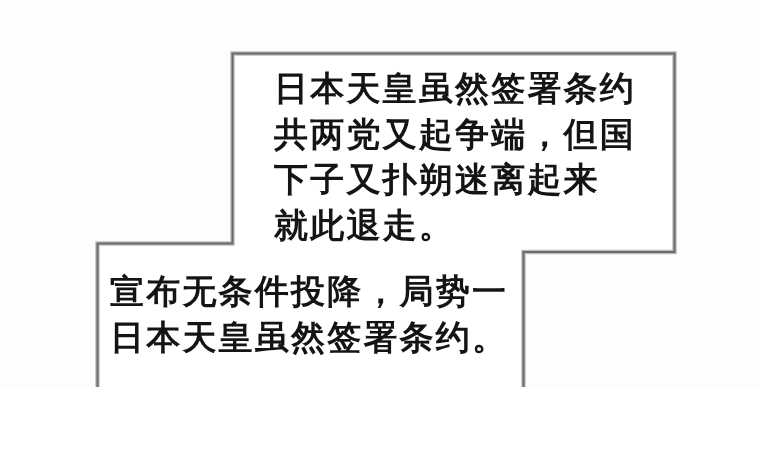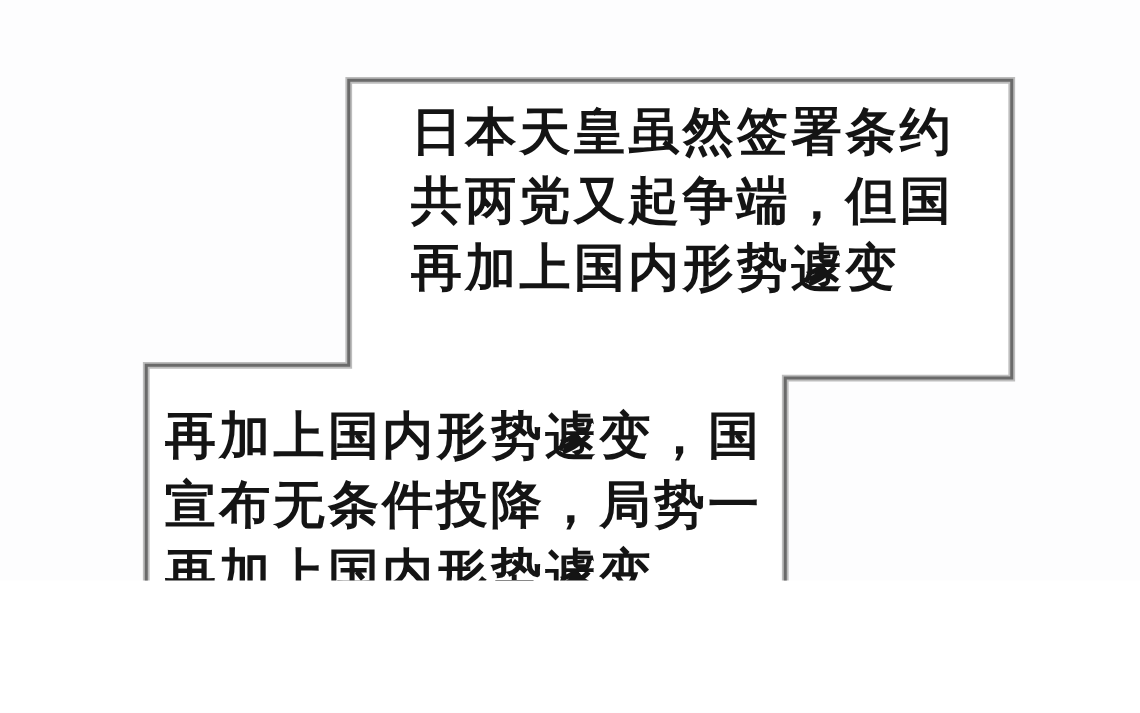--- a/index.html
+++ b/index.html
@@ -61,24 +61,24 @@
 
   <svg id="panel-svg" viewBox="0 0 760 475" xmlns="http://www.w3.org/2000/svg">
 
     <path d="M232.5 53.5 H674.5 V252 H523.5 V425.5 H97.5 V243.5 H232.5 Z" fill="#ffffff" stroke-width="4.5" stroke-linejoin="miter" stroke="#bdbdbd"></path>
     <path d="M232.5 53.5 H674.5 V252 H523.5 V425.5 H97.5 V243.5 H232.5 Z" fill="none" stroke-width="2" stroke-linejoin="miter" stroke="#6a6a6a"></path>
   </svg>
 
   <div id="text-box-top" class="narration-text">
     <span class="text-line">日本天皇虽然签署条约</span>
     <span class="text-line">共两党又起争端，但国</span>
-    <span class="text-line">再加上国内形势遽变</span>
+    <span class="text-line">下子又扑朔迷离起来</span>
+    <span class="text-line">就此退走。</span>
   </div>
 
   <div id="text-box-bottom" class="narration-text">
-    <span class="text-line">再加上国内形势遽变，国</span>
     <span class="text-line">宣布无条件投降，局势一</span>
-    <span class="text-line">再加上国内形势遽变。</span>
+    <span class="text-line">日本天皇虽然签署条约。</span>
   </div>
 
   <div id="watermark">飒漫画</div>
 
 </div>
 
 </body></html>

